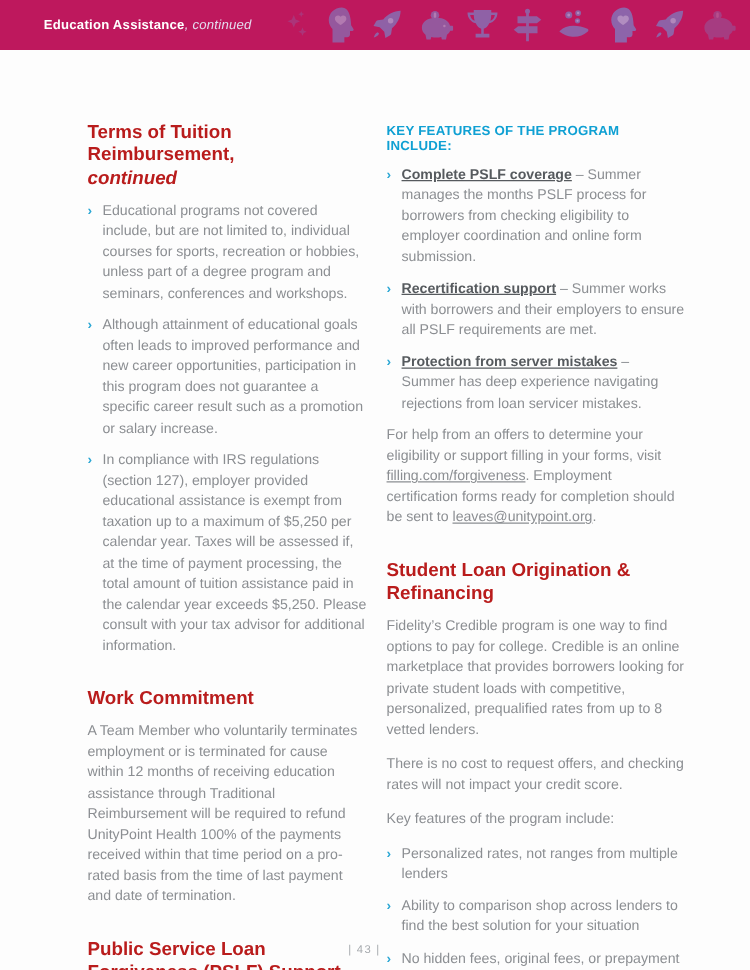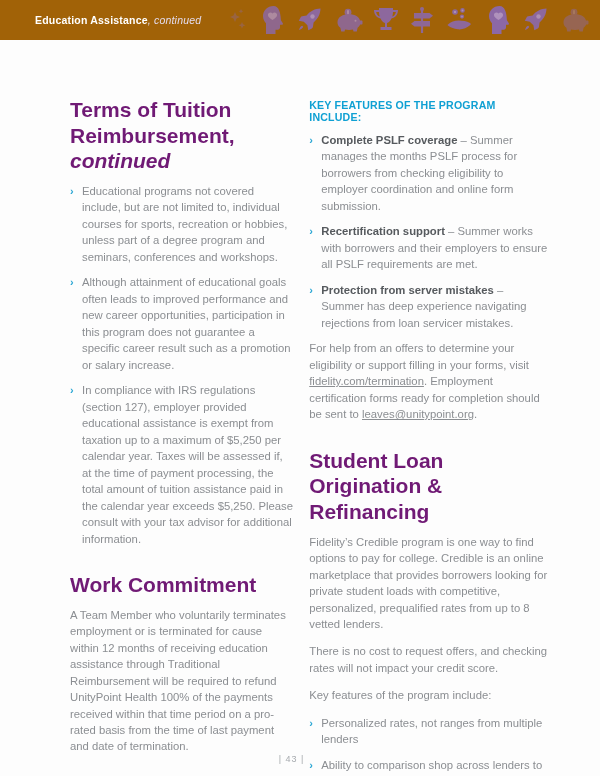--- a/index.html
+++ b/index.html
@@ -4,52 +4,52 @@
 <style>
   html,body{margin:0;padding:0;}
   body{
     width:600px;height:776px;background:#ffffff;position:relative;
     font-family:"Liberation Sans", sans-serif;-webkit-font-smoothing:antialiased;
   }
   .sheet{width:600px;height:776px;position:relative;background:#fdfdfd;overflow:hidden;}
 
   
   .topbar{
-    height:40px;background:#a16207;display:flex;align-items:center;
+    height:40px;background:#be185d;display:flex;align-items:center;
     padding-left:35px;box-sizing:border-box;
   }
   .topbar-title{font-size:10.5px;color:#ffffff;white-space:nowrap;letter-spacing:.2px;}
   .tb{font-weight:bold;}
   .ti{font-style:italic;color:#e4dcef;font-weight:normal;}
   .iconrow{display:flex;align-items:center;gap:10px;margin-left:26px;color:#8b69ae;flex:1;overflow:hidden;}
   .icon{flex:0 0 auto;display:flex;align-items:center;}
   .icon svg{display:block;fill:currentColor;}
   .cut{fill:#b094c6;}
 
   
   .cols{display:flex;padding:57px 52px 0 70px;gap:16px;box-sizing:border-box;}
   .col{box-sizing:border-box;}
   .col.left{width:230px;}
   .col.right{width:246px;}
 
   h2{
-    color:#701a75;font-size:21px;font-weight:600;line-height:1.22;
+    color:#b91c1c;font-size:15px;font-weight:600;line-height:1.22;
     margin:0 0 9px 0;letter-spacing:0;
   }
   h2 .sub{display:block;font-style:italic;font-weight:600;}
   .gap-top{margin-top:25px;}
 
   p{color:#8b8e92;font-size:11.3px;line-height:1.46;margin:0 0 11px 0;}
   ul{list-style:none;margin:0 0 2px 0;padding:0;}
   li{
     position:relative;padding-left:12px;margin:0 0 9px 0;
     color:#8b8e92;font-size:11.3px;line-height:1.46;
   }
   .chev{position:absolute;left:0;top:0;color:#2ba7d4;font-weight:bold;font-size:11px;}
-  .lead{color:#565a5e;font-weight:bold;}
+  .lead{color:#565a5e;font-weight:bold;text-decoration:underline;}
   .keyhead{
     color:#0fa0d3;font-weight:bold;font-size:10.6px;margin:2px 0 9px 0;letter-spacing:.2px;
   }
   .ulink{color:#8b8e92;text-decoration:underline;cursor:pointer;}
 
   .pagefoot{
     position:absolute;left:0;right:17px;bottom:12px;text-align:center;
     color:#a6aaae;font-size:9px;letter-spacing:1px;
   }
 </style>
@@ -161,21 +161,21 @@
 
     </section>
 
     <section class="col right">
       <div class="keyhead">KEY FEATURES OF THE PROGRAM INCLUDE:</div>
       <ul>
         <li><span class="chev">›</span><span class="lead">Complete PSLF coverage</span> <span>– Summer manages the months PSLF process for borrowers from checking eligibility to employer coordination and online form submission.</span></li>
         <li><span class="chev">›</span><span class="lead">Recertification support</span> <span>– Summer works with borrowers and their employers to ensure all PSLF requirements are met.</span></li>
         <li><span class="chev">›</span><span class="lead">Protection from server mistakes</span> <span>– Summer has deep experience navigating rejections from loan servicer mistakes.</span></li>
       </ul>
-      <p><span>For help from an offers to determine your eligibility or support filling in your forms, visit </span><a class="ulink">fidelity.com/termination</a><span>.  Employment certification forms ready for completion should be sent to </span><a class="ulink">leaves@unitypoint.org</a><span>.</span></p>
+      <p><span>For help from an offers to determine your eligibility or support filling in your forms, visit </span><a class="ulink">filling.com/forgiveness</a><span>.  Employment certification forms ready for completion should be sent to </span><a class="ulink">leaves@unitypoint.org</a><span>.</span></p>
 
       <h2 class="gap-top">Student Loan Origination &amp; Refinancing</h2>
       <p>Fidelity’s Credible program is one way to find options to pay for college. Credible is an online marketplace that provides borrowers looking for private student loads with competitive, personalized, prequalified rates from up to 8 vetted lenders.</p>
       <p>There is no cost to request offers, and checking rates will not impact your credit score.</p>
       <p>Key features of the program include:</p>
       <ul>
         <li><span class="chev">›</span><span>Personalized rates, not ranges from multiple lenders</span></li>
         <li><span class="chev">›</span><span>Ability to comparison shop across lenders to find the best solution for your situation</span></li>
         <li><span class="chev">›</span><span>No hidden fees, original fees, or prepayment penalties</span></li>
 

